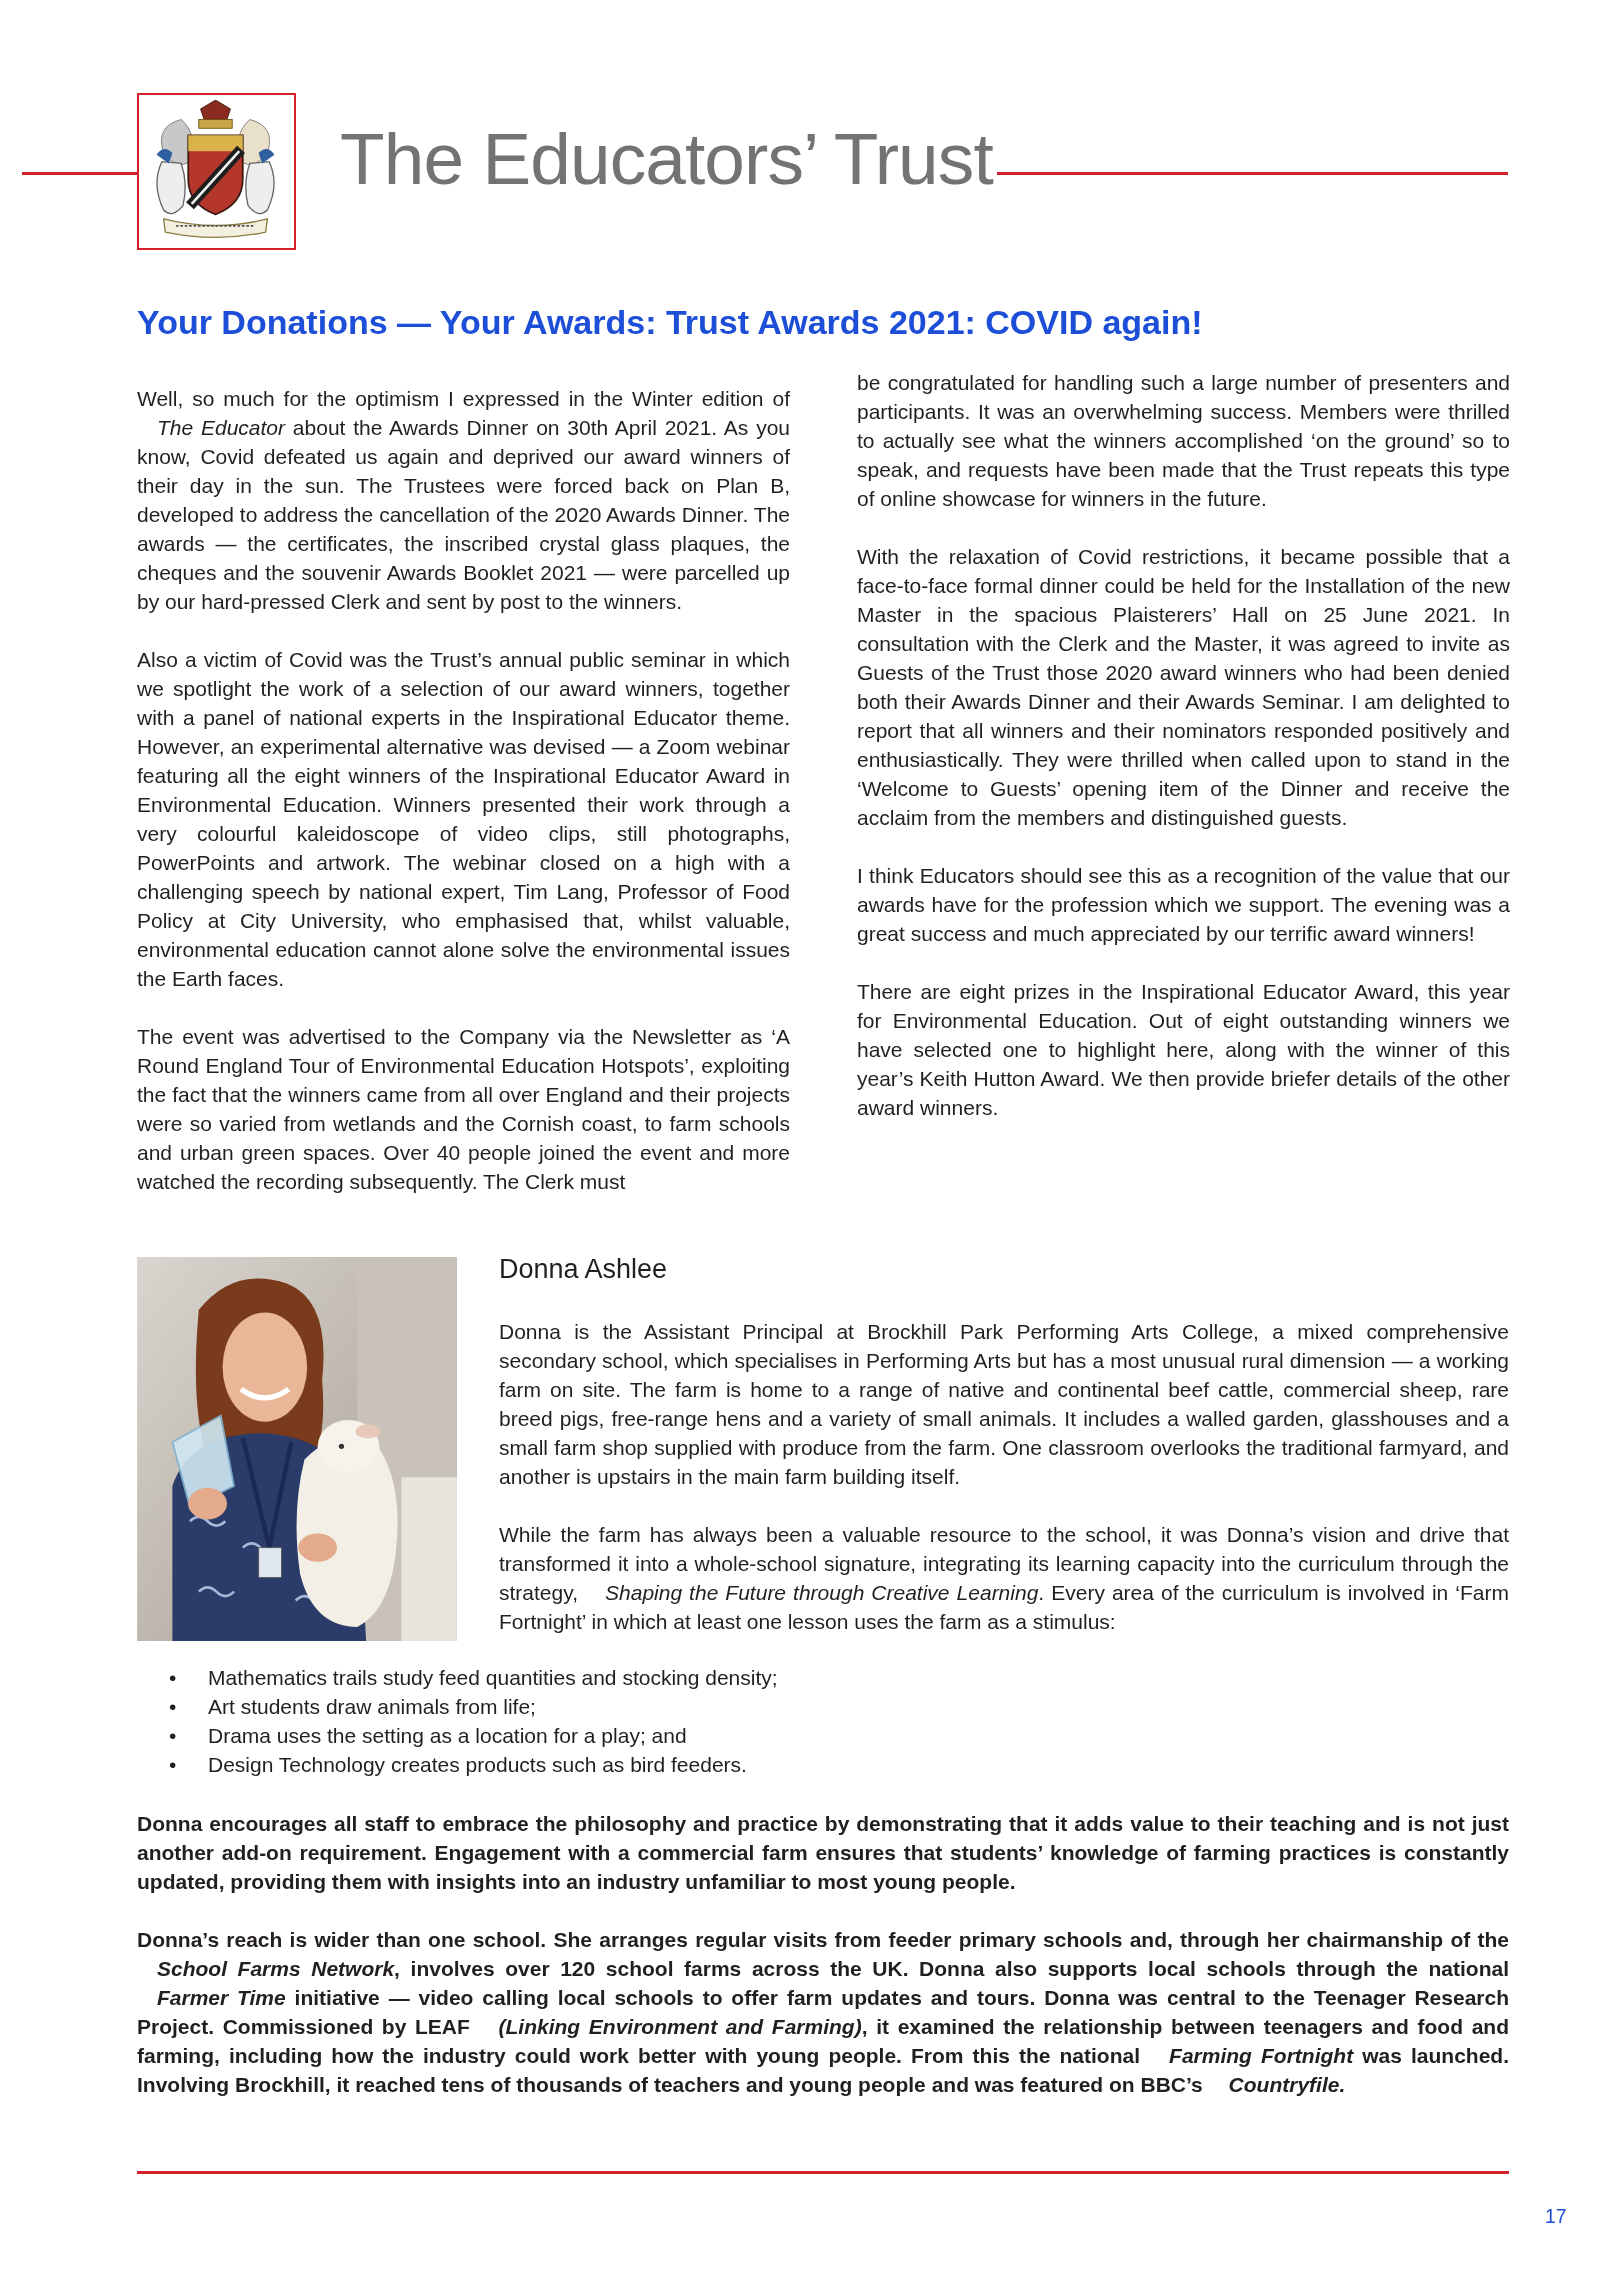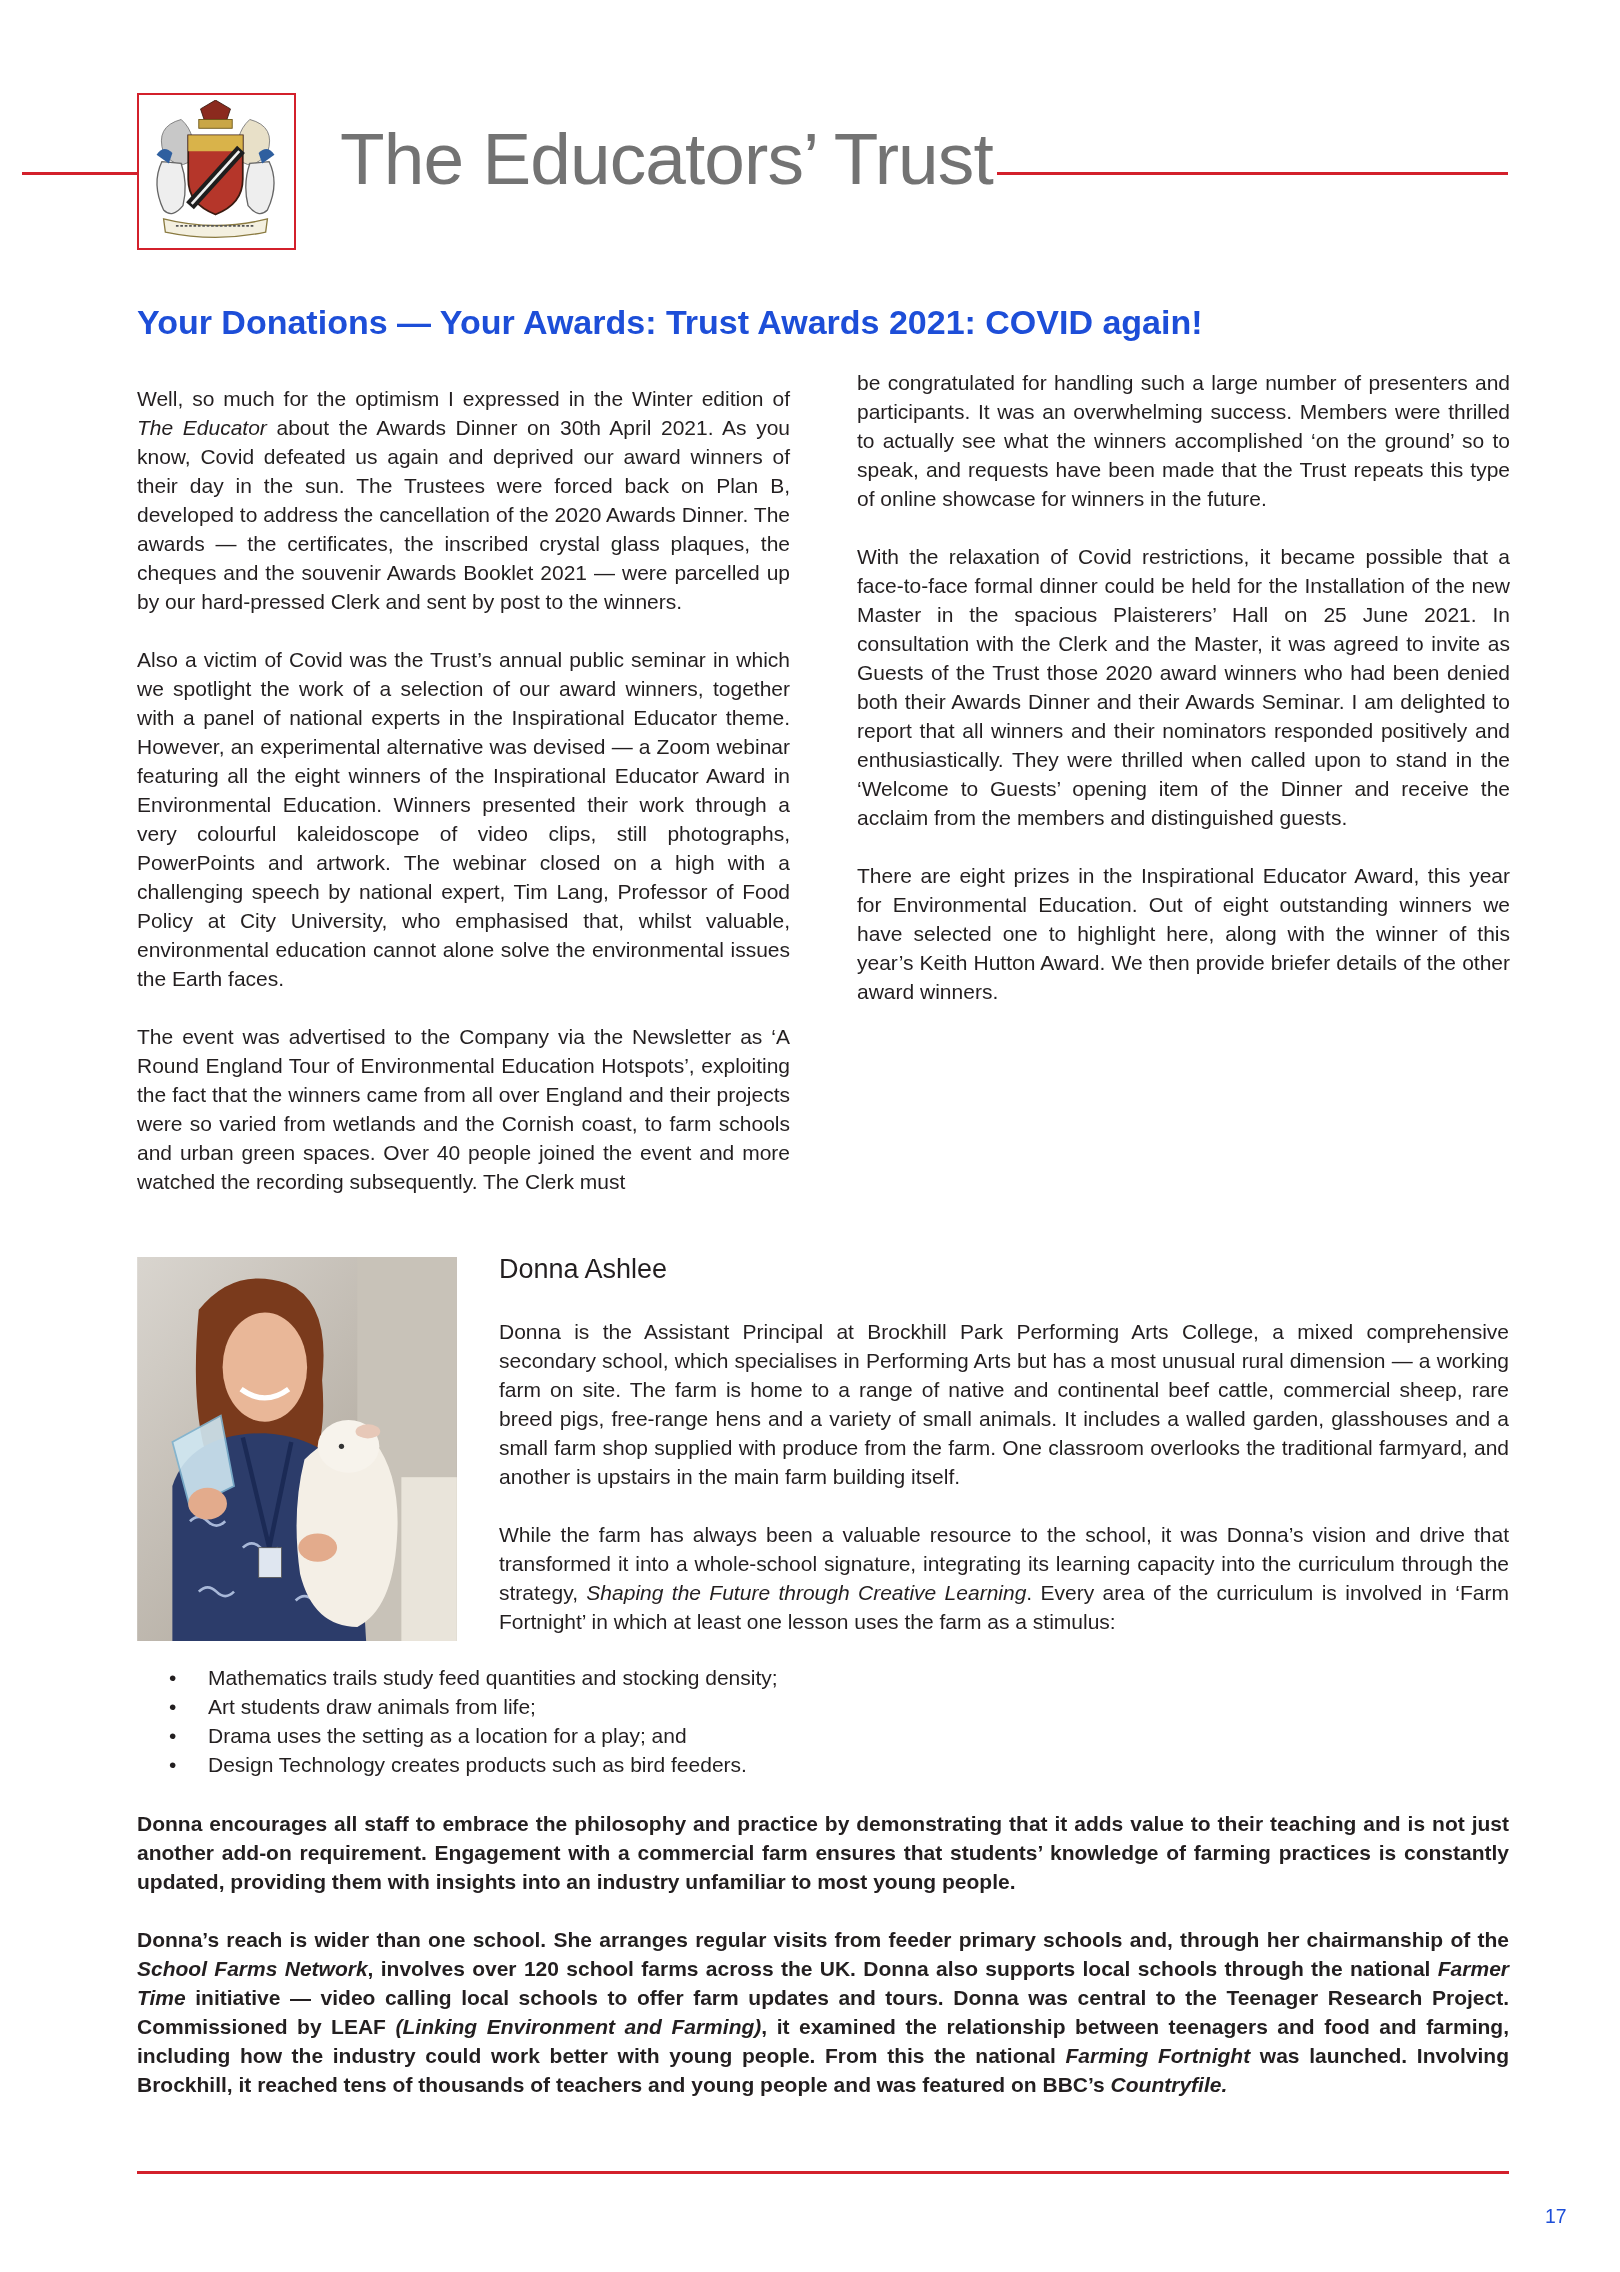--- a/index.html
+++ b/index.html
@@ -20,21 +20,21 @@
   #photo { position:absolute; left:137px; top:1257px; width:320px; height:384px; overflow:hidden; }
   #profile-name { position:absolute; left:499px; top:1254px; font-size:27px; color:#231f20;text-align:center; }
   #profile-intro { position:absolute; left:499px; top:1317px; width:1010px; font-size:21px; line-height:29px; text-align:justify; }
   #profile-intro p { margin:0 0 29px 0; }
   #bullets { position:absolute; left:169px; top:1663px; font-size:21px; line-height:29px; margin:0; padding:0; list-style:none; }
   #bullets li { position:relative; padding-left:39px; }
   #bullets li .dot { position:absolute; left:0; top:0; }
   #body-bottom { position:absolute; left:137px; top:1809px; width:1372px; font-size:21px; line-height:29px; text-align:justify; }
   #body-bottom p { margin:0 0 29px 0;font-weight:bold; }
   #page-number { position:absolute; left:1545px; top:2205px; font-size:19.4px; color:#1d4ed8; }
-  i { font-style:italic; }
+  i { font-style:italic;margin-left:20px; }
 </style>
 </head>
 <body>
 
 <div class="red-line" style="left:22px; top:172px; width:115px;"></div>
 <div id="logo">
   <svg width="139" height="141" viewBox="0 0 158 160">
 
     <path d="M20 60 Q10 30 40 22 Q60 40 50 70 Q35 80 20 60Z" fill="#c8c8c8" stroke="#777" stroke-width="1"></path>
     <path d="M138 60 Q148 30 118 22 Q98 40 108 70 Q123 80 138 60Z" fill="#e8e0c8" stroke="#777" stroke-width="1"></path>
@@ -62,20 +62,21 @@
 <div id="headline">Your Donations — Your Awards:  Trust Awards 2021:  COVID again!</div>
 
 <div id="col-left" class="col">
     <p>Well, so much for the optimism I expressed in the Winter edition of <i>The Educator</i> about the Awards Dinner on 30th April 2021. As you know, Covid defeated us again and deprived our award winners of their day in the sun. The Trustees were forced back on Plan B, developed to address the cancellation of the 2020 Awards Dinner. The awards — the certificates, the inscribed crystal glass plaques, the cheques and the souvenir Awards Booklet 2021 — were parcelled up by our hard-pressed Clerk and sent by post to the winners.</p>
     <p>Also a victim of Covid was the Trust’s annual public seminar in which we spotlight the work of a selection of our award winners, together with a panel of national experts in the Inspirational Educator theme. However, an experimental alternative was devised — a Zoom webinar featuring all the eight winners of the Inspirational Educator Award in Environmental Education. Winners presented their work through a very colourful kaleidoscope of video clips, still photographs, PowerPoints and artwork. The webinar closed on a high with a challenging speech by national expert, Tim Lang, Professor of Food Policy at City University, who emphasised that, whilst valuable, environmental education cannot alone solve the environmental issues the Earth faces.</p>
     <p>The event was advertised to the Company via the Newsletter as ‘A Round England Tour of Environmental Education Hotspots’, exploiting the fact that the winners came from all over England and their projects were so varied from wetlands and the Cornish coast, to farm schools and urban green spaces. Over 40 people joined the event and more watched the recording subsequently. The Clerk must</p>
   </div>
 <div id="col-right" class="col">
     <p>be congratulated for handling such a large number of presenters and participants. It was an overwhelming success. Members were thrilled to actually see what the winners accomplished ‘on the ground’ so to speak, and requests have been made that the Trust repeats this type of online showcase for winners in the future.</p>
     <p>With the relaxation of Covid restrictions, it became possible that a face-to-face formal dinner could be held for the Installation of the new Master in the spacious Plaisterers’ Hall on 25 June 2021. In consultation with the Clerk and the Master, it was agreed to invite as Guests of the Trust those 2020 award winners who had been denied both their Awards Dinner and their Awards Seminar. I am delighted to report that all winners and their nominators responded positively and enthusiastically. They were thrilled when called upon to stand in the ‘Welcome to Guests’ opening item of the Dinner and receive the acclaim from the members and distinguished guests.</p>
+    <p>I think Educators should see this as a recognition of the value that our awards have for the profession which we support. The evening was a great success and much appreciated by our terrific award winners!</p>
     <p>There are eight prizes in the Inspirational Educator Award, this year for Environmental Education. Out of eight outstanding winners we have selected one to highlight here, along with the winner of this year’s Keith Hutton Award. We then provide briefer details of the other award winners.</p>
   </div>
 
 <div id="photo" title="Donna Ashlee holding a crystal award and a lamb">
   <svg width="320" height="384" viewBox="0 0 363 436">
     <defs>
       <linearGradient id="bg" x1="0" y1="0" x2="1" y2="1">
         <stop offset="0" stop-color="#d9d5cf"></stop>
         <stop offset="0.6" stop-color="#b9b2a8"></stop>
         <stop offset="1" stop-color="#8d867c"></stop>

